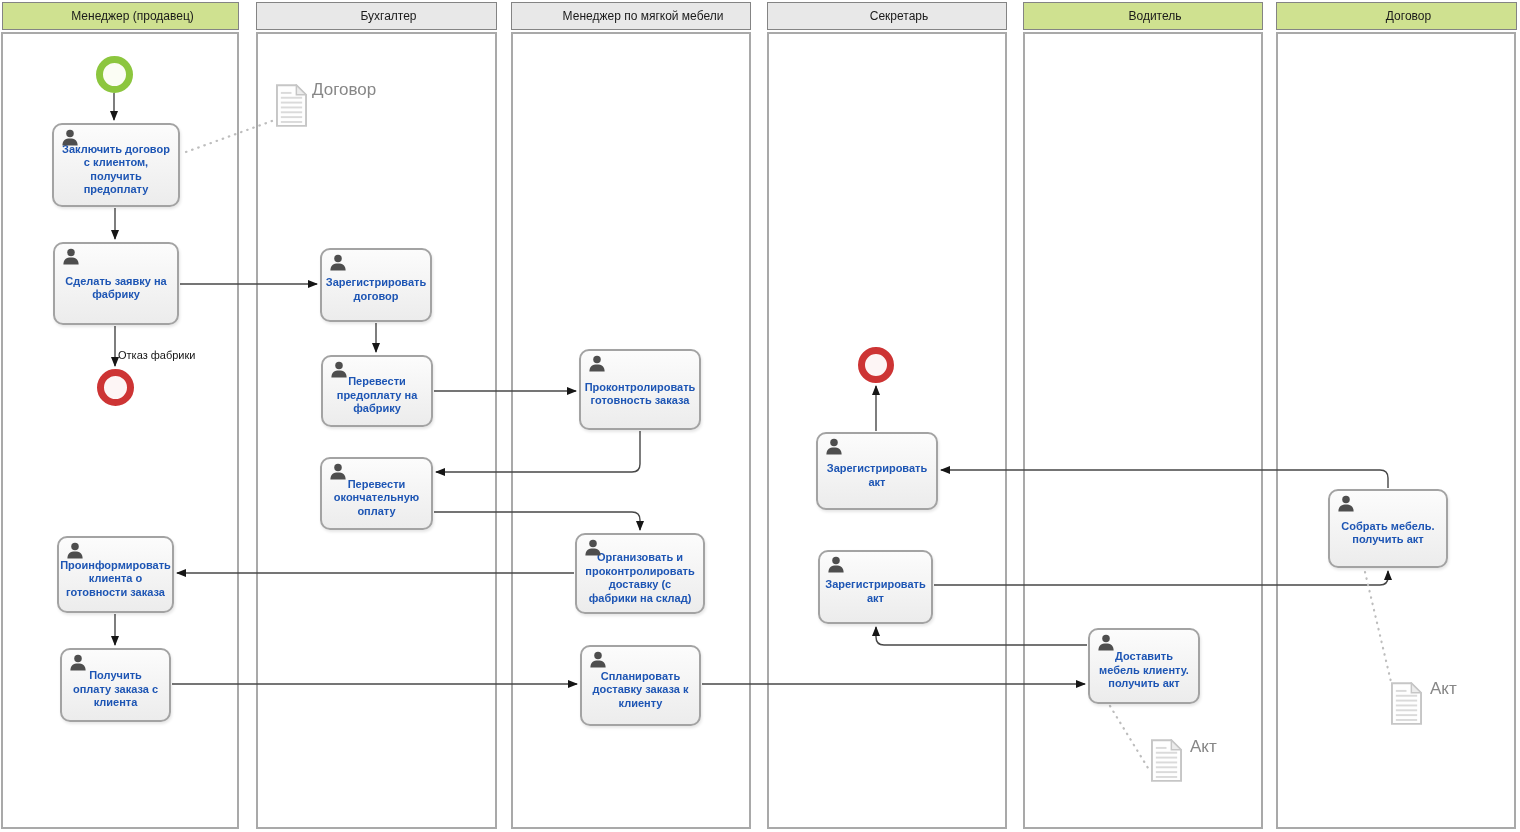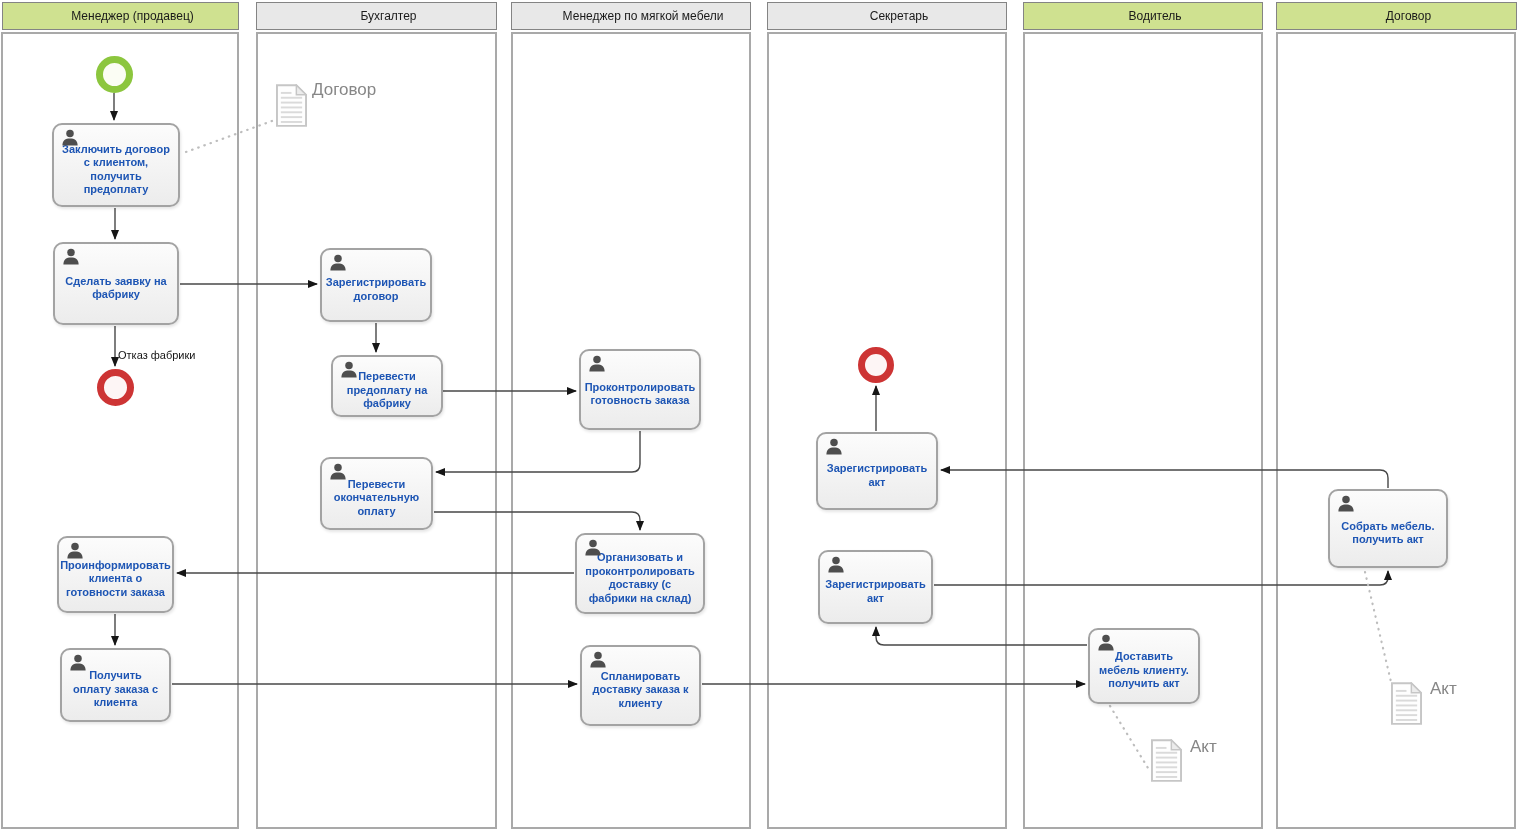--- a/index.html
+++ b/index.html
@@ -133,21 +133,21 @@
         </svg></span>
     <span>Получить оплату заказа с клиента</span>
   </div>
   <div class="task" style="left:320px;top:248px;width:112px;height:74px">
     <span class="person"><svg viewBox="0 0 20 19" width="18" height="17">
           <circle cx="10" cy="5" r="4.2" fill="#4e4e4e"></circle>
           <path d="M1.5,18.5 C1.5,12.5 5,10.5 10,10.5 C15,10.5 18.5,12.5 18.5,18.5 Z" fill="#4e4e4e"></path>
         </svg></span>
     <span>Зарегистрировать договор</span>
   </div>
-  <div class="task" style="left:331px;top:355px;width:112px;height:62px">
+  <div class="task" style="left:321px;top:355px;width:112px;height:72px">
     <span class="person"><svg viewBox="0 0 20 19" width="18" height="17">
           <circle cx="10" cy="5" r="4.2" fill="#4e4e4e"></circle>
           <path d="M1.5,18.5 C1.5,12.5 5,10.5 10,10.5 C15,10.5 18.5,12.5 18.5,18.5 Z" fill="#4e4e4e"></path>
         </svg></span>
     <span>Перевести предоплату на фабрику</span>
   </div>
   <div class="task" style="left:320px;top:457px;width:113px;height:73px">
     <span class="person"><svg viewBox="0 0 20 19" width="18" height="17">
           <circle cx="10" cy="5" r="4.2" fill="#4e4e4e"></circle>
           <path d="M1.5,18.5 C1.5,12.5 5,10.5 10,10.5 C15,10.5 18.5,12.5 18.5,18.5 Z" fill="#4e4e4e"></path>

